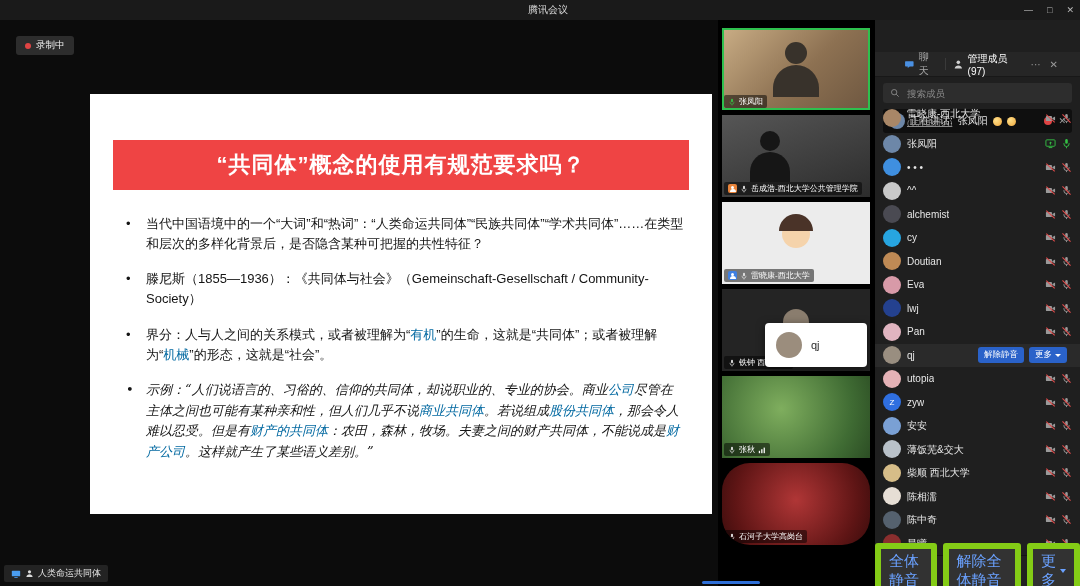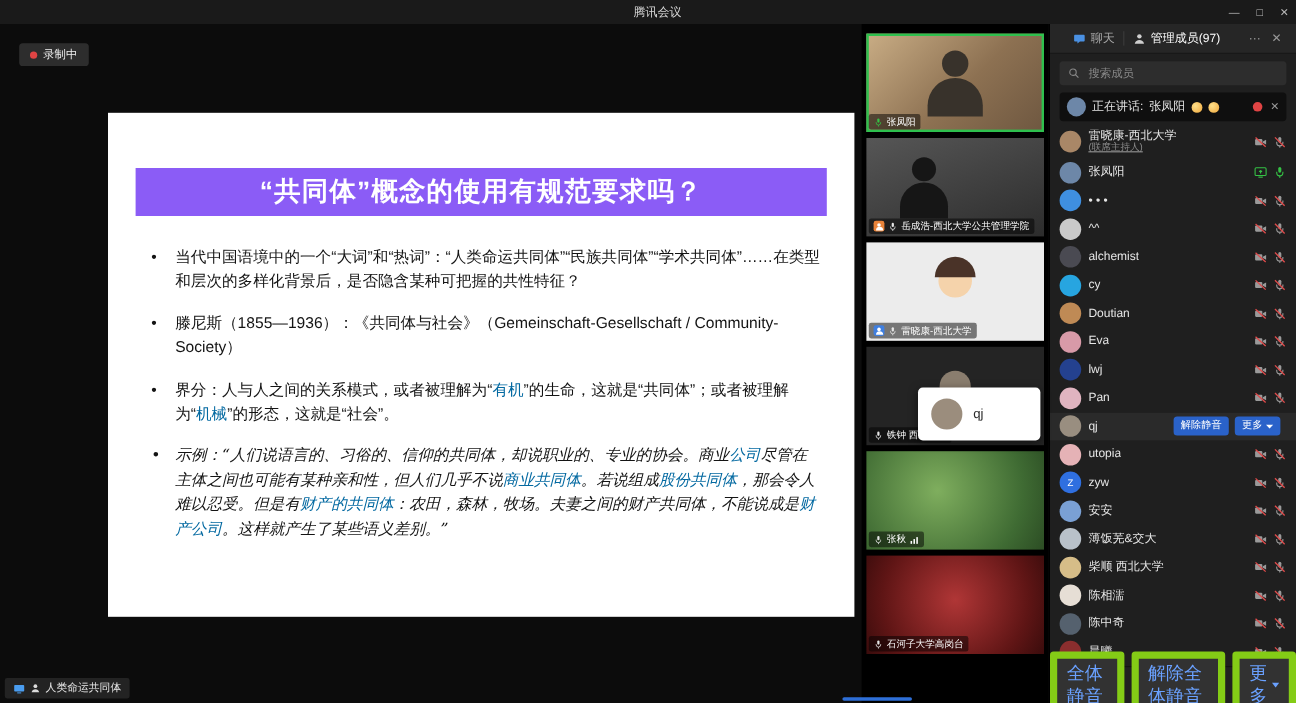--- a/index.html
+++ b/index.html
@@ -16,21 +16,21 @@
   .main{position:absolute;top:20px;left:0;right:0;bottom:0;}
 
   
   .share-area{position:absolute;left:0;top:0;width:718px;height:566px;background:#0c0c0c;}
   .rec-pill{position:absolute;left:16px;top:16px;display:flex;align-items:center;gap:5px;
     background:rgba(72,72,72,.55);border-radius:3px;padding:3px 9px;}
   .rec-dot{width:6px;height:6px;border-radius:50%;background:#e04444;}
   .rec-pill span.rec-txt{font-size:9.5px;color:#f0f0f0;}
 
   .slide{position:absolute;left:90px;top:74px;width:622px;height:420px;background:#ffffff;}
-  .slide-banner{margin:46px 23px 0 23px;height:40px;background:#8b5cf6;color:#fff;
+  .slide-banner{margin:46px 23px 0 23px;height:50px;background:#ef4444;color:#fff;
     font-weight:bold;font-size:22px;letter-spacing:1px;display:flex;align-items:center;justify-content:center;}
   .bullets{margin:24px 28px 0 36px;}
   .bullet{position:relative;padding-left:20px;margin-bottom:15px;font-size:13px;line-height:1.55;color:#141414;}
   .bullet::before{content:"•";position:absolute;left:0;top:0;color:#141414;}
   .bullet.serif{font-family:"DejaVu Serif","Liberation Serif",serif;font-style:italic;line-height:1.6;}
   .hl-red{color:#0369a1;}
 
   .share-bar{position:absolute;left:4px;bottom:4px;display:flex;align-items:center;gap:4px;
     background:rgba(40,40,40,.85);border-radius:2px;padding:2px 7px;}
   .share-bar span.sb-txt{font-size:9px;color:#e8e8e8;}
@@ -46,39 +46,39 @@
   .video-item.speaker::after{content:"";position:absolute;left:calc(50% - 23px);top:37px;width:46px;height:32px;border-radius:23px 23px 0 0;background:#38322b;}
   .video-item.person-dark{background:linear-gradient(160deg,#565656,#2c2c2c);}
   .video-item.person-dark::before{content:"";position:absolute;left:38px;top:16px;width:20px;height:20px;border-radius:50%;background:#161616;}
   .video-item.person-dark::after{content:"";position:absolute;left:28px;top:37px;width:40px;height:30px;border-radius:20px 20px 0 0;background:#161616;}
   .video-item.cartoon{background:#ececec;}
   .video-item.cartoon::after{content:"";position:absolute;left:calc(50% - 17px);top:12px;width:34px;height:17px;border-radius:17px 17px 0 0;background:#4a3328;}
   .video-item.cartoon::before{content:"";position:absolute;left:calc(50% - 14px);top:18px;width:28px;height:28px;border-radius:50%;background:#f5d3ab;}
   .video-item.avatar-dark{background:#242424;}
   .video-item.avatar-dark::before{content:"";position:absolute;left:calc(50% - 13px);top:20px;width:26px;height:26px;border-radius:50%;background:#8a7d6e;}
   .video-item.nature{background:radial-gradient(circle at 40% 40%,#7fae5e,#3f6b33 70%,#2c4d24);}
-  .video-item.red-art{background:radial-gradient(circle at 50% 45%,#b03636,#5f1515 70%,#3a0c0c);}
+  .video-item.red-art{background:radial-gradient(circle at 50% 45%,#b03636,#5f1515 70%,#3a0c0c);border-radius:28px;}
   .v-label{position:absolute;left:2px;bottom:2px;max-width:142px;display:flex;align-items:center;gap:3px;
     background:rgba(0,0,0,.5);border-radius:2px;padding:1px 4px;box-sizing:border-box;}
   .v-name{font-size:8px;color:#fff;white-space:nowrap;overflow:hidden;text-overflow:ellipsis;}
   .badge{width:9px;height:9px;border-radius:2px;flex:0 0 auto;position:relative;}
   .badge::before{content:"";position:absolute;left:3px;top:1.5px;width:3px;height:3px;border-radius:50%;background:#fff;}
   .badge::after{content:"";position:absolute;left:1.5px;top:5px;width:6px;height:3px;border-radius:3px 3px 0 0;background:#fff;}
   .badge.hand{background:#e8833a;}
   .badge.cohost{background:#3f7fe0;}
 
   
   .popup{position:absolute;left:765px;top:303px;width:102px;height:44px;background:#ffffff;border-radius:4px;
     box-shadow:0 2px 8px rgba(0,0,0,.5);display:flex;align-items:center;gap:9px;padding:0 11px;box-sizing:border-box;z-index:5;}
   .popup .pp-avatar{width:26px;height:26px;border-radius:50%;background:#9b8d7d;flex:0 0 auto;}
   .popup .pp-name{font-size:11px;color:#2b2b2b;}
 
   
   .panel{position:absolute;left:874px;top:0;width:206px;height:566px;background:#1f1f1f;border-left:1px solid #000;box-sizing:border-box;}
-  .p-header{height:24px;display:flex;align-items:center;background:#262626;border-bottom:1px solid #181818;padding:0 12px;}
+  .p-header{height:24px;display:flex;align-items:center;background:#262626;border-bottom:1px solid #181818;padding:0 22px;margin-top:32px;}
   .p-tab{display:flex;align-items:center;gap:4px;padding:0 7px;height:100%;font-size:10px;color:#a8a8a8;cursor:default;}
   .p-tab.active{color:#ffffff;}
   .p-div{width:1px;height:12px;background:#3a3a3a;}
   .p-hd-right{margin-left:auto;display:flex;align-items:center;gap:9px;}
   .p-hd-right span{color:#9a9a9a;font-size:10px;}
 
   .p-search{margin:6px 8px;height:20px;background:#2d2d2d;border-radius:3px;display:flex;align-items:center;gap:5px;padding:0 7px;}
   .p-search input{flex:1;background:transparent;border:none;outline:none;color:#cfcfcf;font-size:9.5px;min-width:0;
     font-family:"Liberation Sans","DejaVu Sans",sans-serif;}
   .p-search input::placeholder{color:#8a8a8a;}

